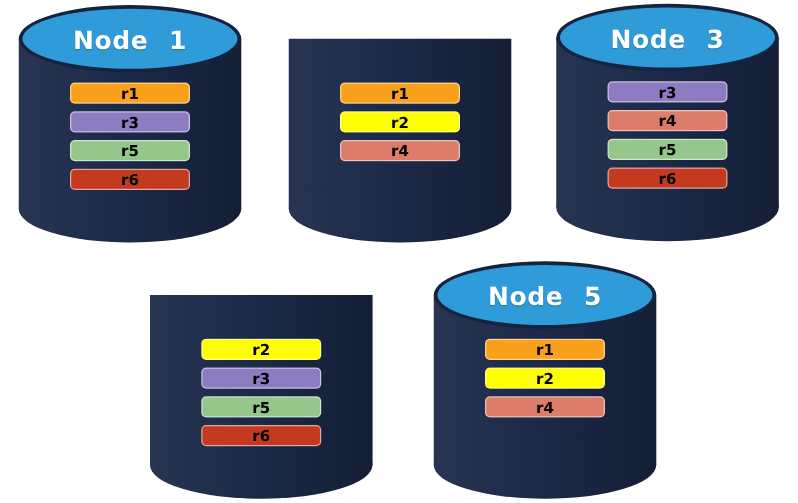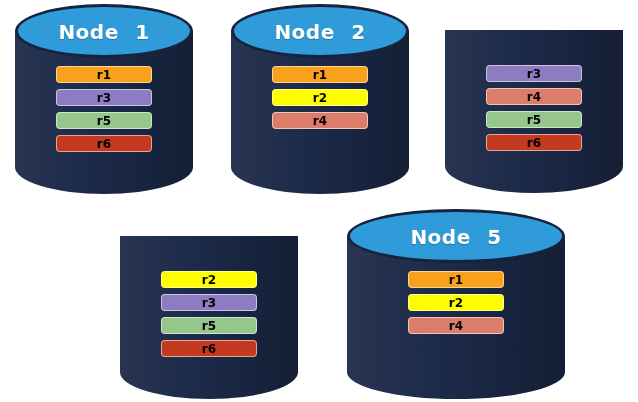--- a/index.html
+++ b/index.html
@@ -78,21 +78,21 @@
     font-size: 12px;
     font-weight: bold;
     line-height: 1;
   }
 
   
   .pos-n1 { left: 15px;  top: 4px; }
   .pos-n2 { left: 231px; top: 4px; }
   .pos-n3 { left: 445px; top: 3px; }
   .pos-n4 { left: 120px; top: 209px; }
-  .pos-n5 { left: 347px; top: 209px; padding-left: 40px; }
+  .pos-n5 { left: 347px; top: 209px; }
 </style>
 </head>
 <body>
 
 <div class="canvas">
 
   <div class="cyl pos-n1">
     <div class="cyl-side" style="background: rgb(28, 42, 73);"></div>
     <div class="cyl-bottom" style="background: rgb(28, 42, 73);"></div>
     <div class="cyl-shade"></div>
@@ -104,34 +104,34 @@
       <div class="bar" style="background: rgb(142, 124, 195);">r3</div>
       <div class="bar" style="background: rgb(149, 199, 141);">r5</div>
       <div class="bar" style="background: rgb(196, 58, 32);">r6</div>
     </div>
   </div>
 
   <div class="cyl pos-n2">
     <div class="cyl-side" style="background: rgb(28, 42, 73);"></div>
     <div class="cyl-bottom" style="background: rgb(28, 42, 73);"></div>
     <div class="cyl-shade"></div>
-    <div class="cyl-cap" style="background: rgb(47, 155, 216); border-color: rgb(22, 35, 63);">
-      <div class="cyl-title">Node 2</div>
-    </div>
     <div class="bars">
       <div class="bar" style="background: rgb(249, 161, 27);">r1</div>
       <div class="bar" style="background: rgb(254, 254, 0);">r2</div>
       <div class="bar" style="background: rgb(220, 125, 108);">r4</div>
     </div>
   </div>
 
   <div class="cyl pos-n3">
     <div class="cyl-side" style="background: rgb(28, 42, 73);"></div>
     <div class="cyl-bottom" style="background: rgb(28, 42, 73);"></div>
     <div class="cyl-shade"></div>
+    <div class="cyl-cap" style="background: rgb(47, 155, 216); border-color: rgb(22, 35, 63);">
+      <div class="cyl-title">Node 3</div>
+    </div>
     <div class="bars">
       <div class="bar" style="background: rgb(142, 124, 195);">r3</div>
       <div class="bar" style="background: rgb(220, 125, 108);">r4</div>
       <div class="bar" style="background: rgb(149, 199, 141);">r5</div>
       <div class="bar" style="background: rgb(196, 58, 32);">r6</div>
     </div>
   </div>
 
   <div class="cyl pos-n4">
     <div class="cyl-side" style="background: rgb(28, 42, 73);"></div>

